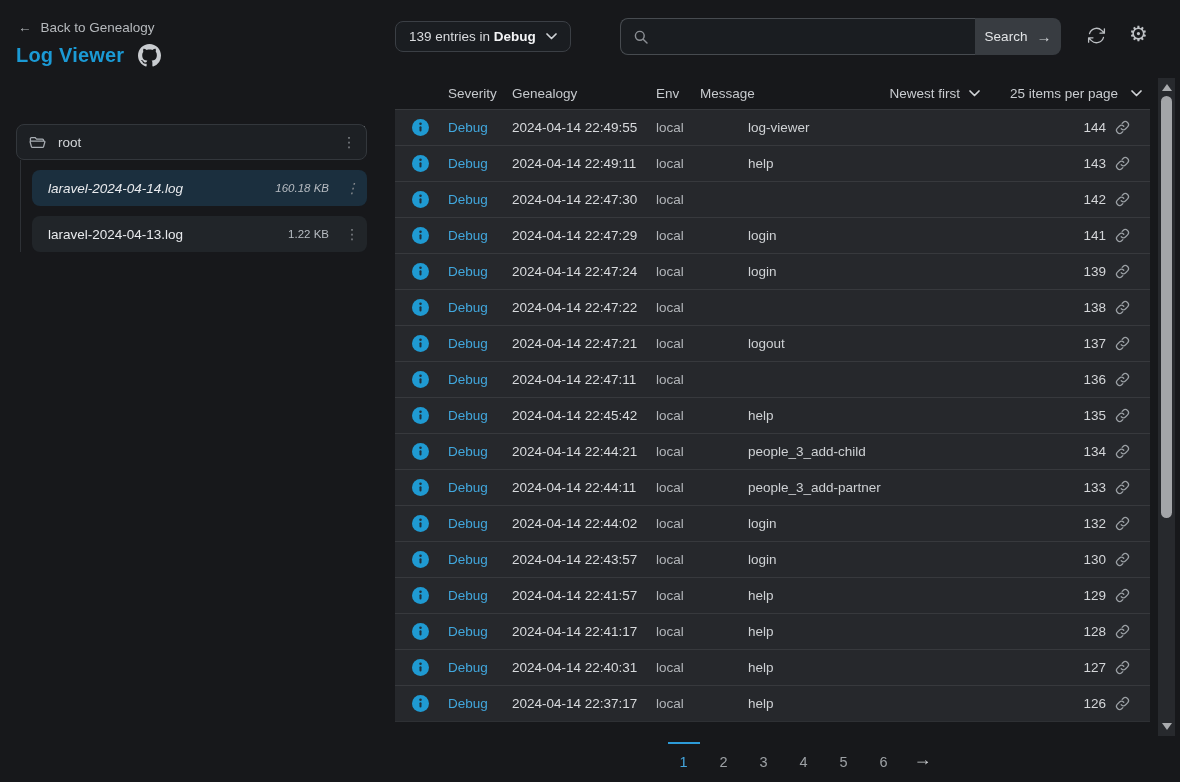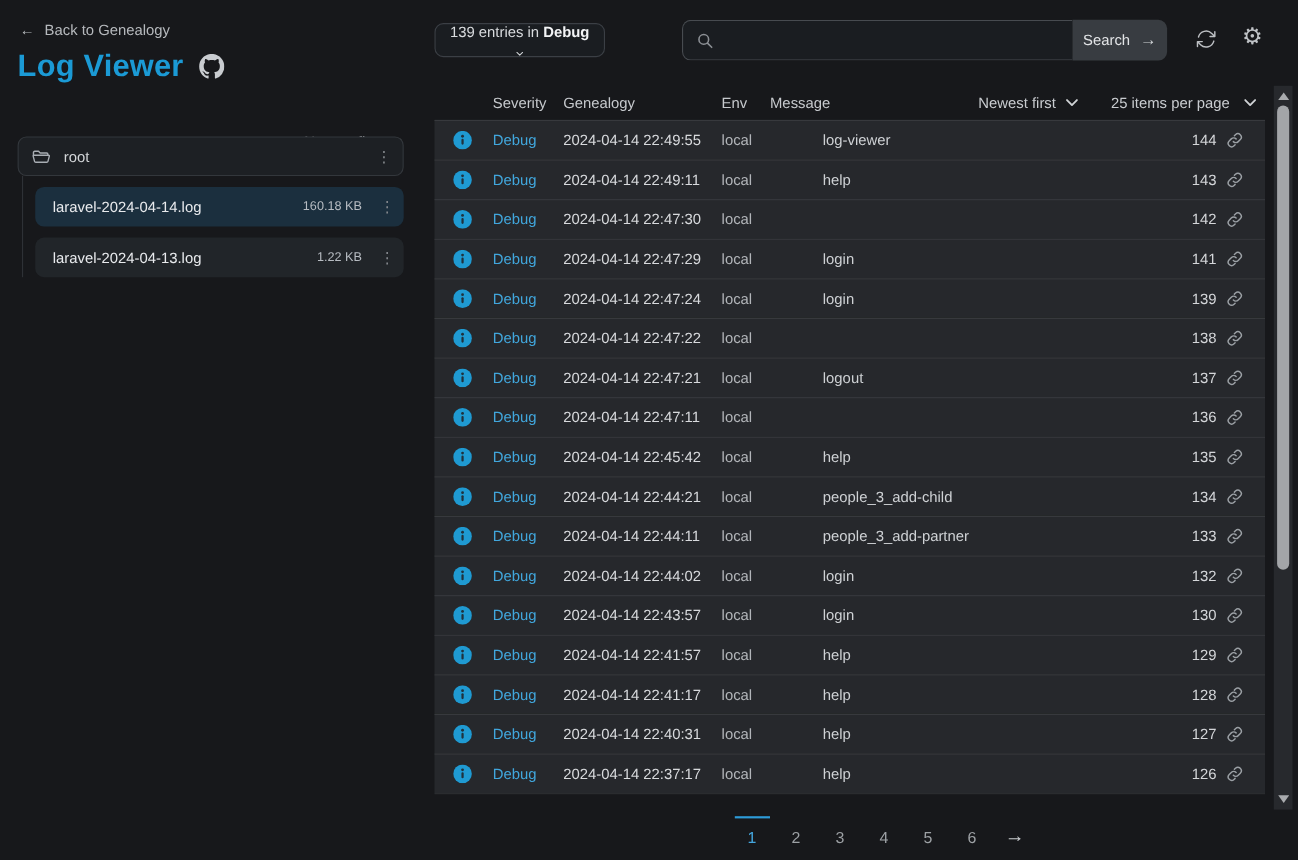--- a/index.html
+++ b/index.html
@@ -9,21 +9,21 @@
     font-family:"Liberation Sans", sans-serif;
     color:#d7d9dc;
     position:relative;
   }
   .abs { position:absolute; }
 
   
   .back-link { left:18px; top:20px; display:flex; align-items:center; gap:9px;
     font-size:13.5px; color:#b6b9bd; cursor:pointer; }
   .app-title { left:16px; top:44px; display:flex; align-items:center; gap:14px; }
-  .app-title h1 { font-size:28px; font-weight:bold; color:#1b9ad5; letter-spacing:.2px; }
+  .app-title h1 { font-size:20px; font-weight:bold; color:#1b9ad5; letter-spacing:.2px; }
   .github-link svg { width:23px; height:23px; fill:#c9ccd0; display:block; }
 
   
   .sidebar-head { left:18px; top:100px; width:347px; display:flex;
     justify-content:space-between; align-items:center; font-size:13.5px; }
   .sidebar-heading { color:#d2d4d7;margin-top:44px; }
   .sort-btn { display:flex; align-items:center; gap:7px; color:#e3e5e7; cursor:pointer; }
   .chev { width:11px; height:7px; }
   .chev path { stroke:#cfd2d5; stroke-width:1.7; fill:none; stroke-linecap:round; stroke-linejoin:round; }
 
@@ -32,30 +32,30 @@
     display:flex; align-items:center; padding:0 12px; gap:12px; cursor:pointer; }
   .root-item svg { width:17px; height:15px; }
   .root-label { font-size:13.5px; color:#d3d6d9; flex:1; }
   .kebab { color:#84888d; font-size:14px; width:12px; text-align:center; cursor:pointer; }
 
   .tree-line { left:20px; top:160px; width:1px; height:92px; background:#2e3136; }
 
   .file-item { left:32px; width:335px; height:36px; border-radius:8px;
     display:flex; align-items:center; padding:0 10px 0 16px; gap:8px;
     font-size:13.5px; cursor:pointer; }
-  .file-selected { top:170px; background:#1b2f3e; }
+  .file-selected { top:170px; background:#1b2f3e;font-style:italic; }
   .file-plain { top:216px; background:#212529; }
   .file-name { color:#e8eaed; flex:1; }
   .file-size { font-size:11.5px; color:#b7bcc2; margin-right:8px; }
 
   
   .entries-btn { left:395px; top:21px; height:31px; padding:0 13px;
     display:flex; align-items:center; gap:10px; background:#1a1d21;
     border:1px solid #3b3f45; border-radius:8px; font-size:13.5px;
-    color:#d9dbde; cursor:pointer;flex-direction:column; }
+    color:#d9dbde; cursor:pointer; }
   .entries-level { font-weight:bold; color:#f3f4f6; }
 
   .search-bar { left:620px; top:18px; height:37px; display:flex; border-radius:8px; }
   .search-input-wrap { width:355px; background:#1a1d21; border:1px solid #474b50;
     border-right:none; border-radius:8px 0 0 8px; display:flex; align-items:center;
     padding:0 12px; gap:9px; }
   .search-input-wrap svg { width:16px; height:16px; flex:none; }
   .search-input { flex:1; background:transparent; border:none; outline:none;
     color:#e5e7e9; font-size:13.5px; font-family:"Liberation Sans", sans-serif; }
   .search-btn { width:86px; background:#383c41; border-radius:0 8px 8px 0;

